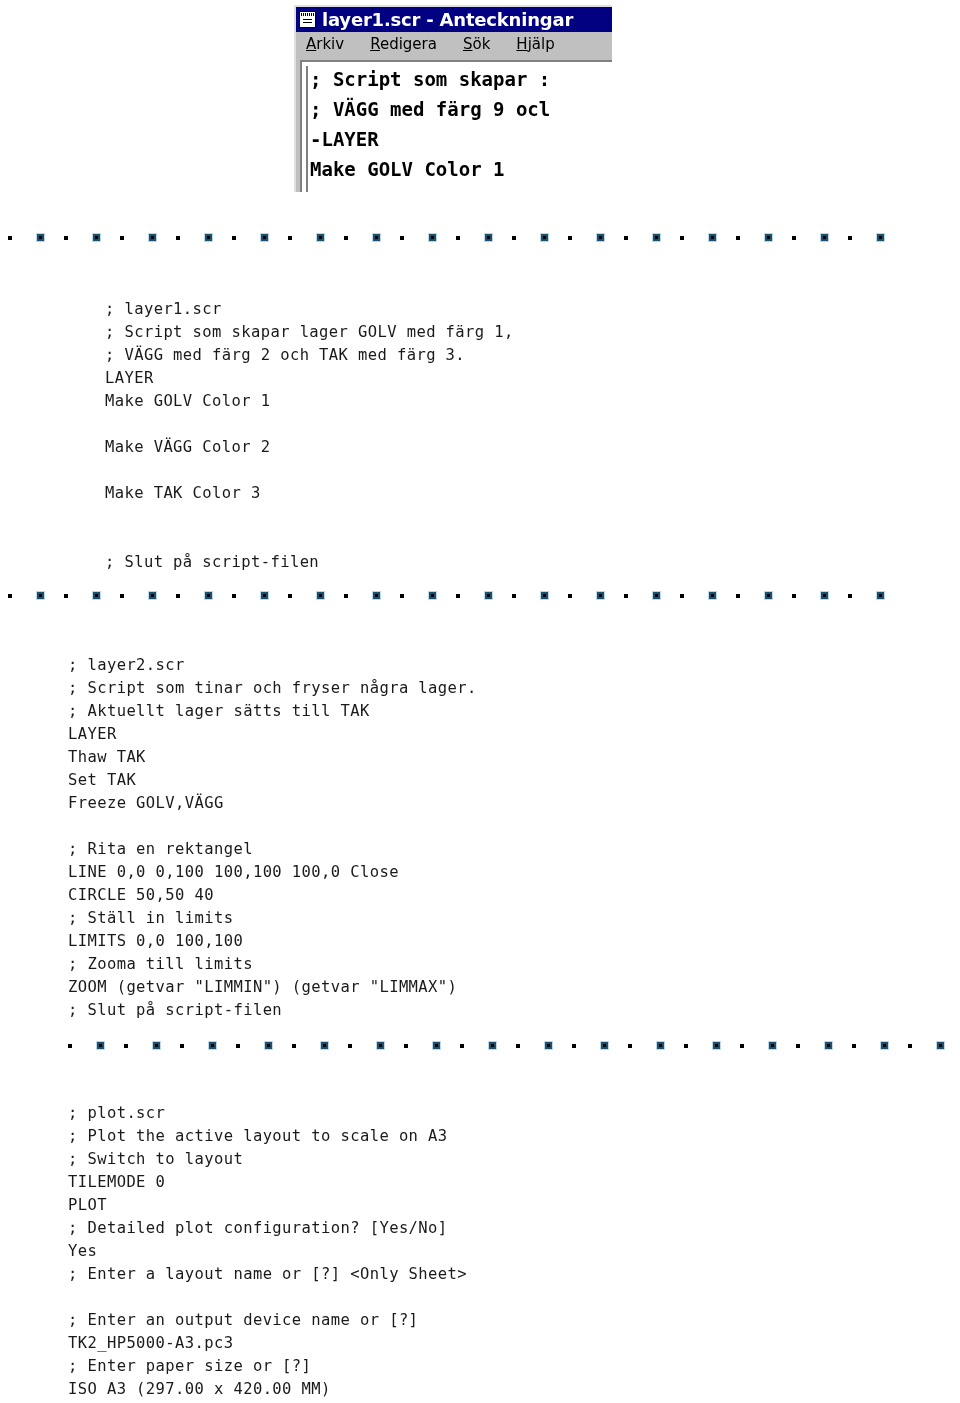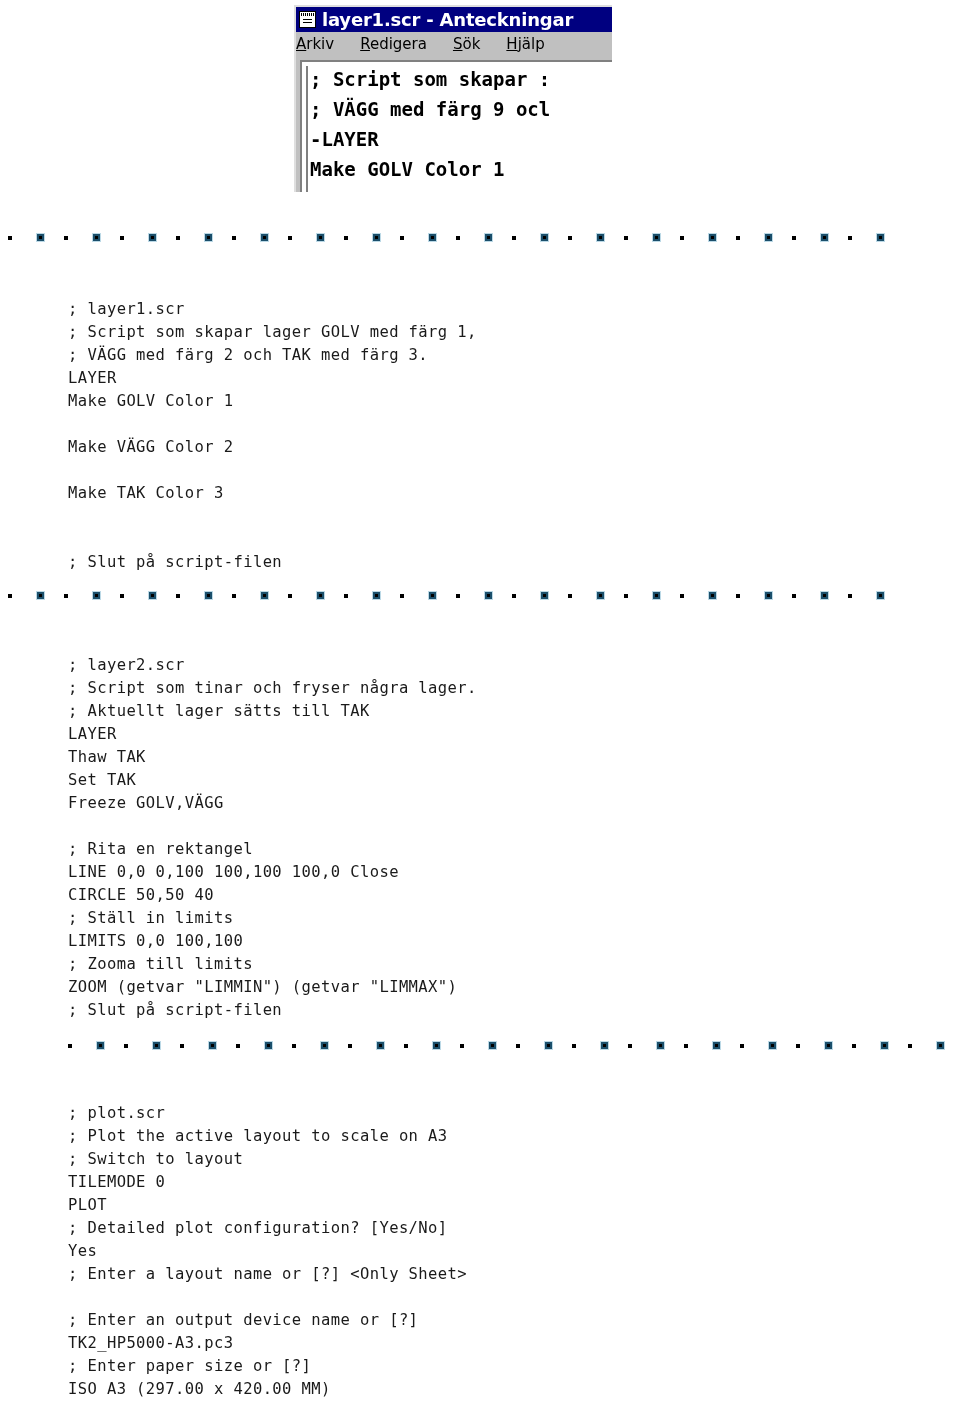--- a/index.html
+++ b/index.html
@@ -67,20 +67,21 @@
     font-size: 18px;
     font-weight: bold;
     white-space: nowrap;
     letter-spacing: -0.2px;
   }
   .np-menubar {
     height: 24px;
     background: #c0c0c0;
     display: flex;
     align-items: center;
+    padding-left: 10px;
     box-sizing: border-box;
   }
   .np-menu-item {
     color: #000000;
     font-size: 15px;
     margin-right: 26px;
     white-space: nowrap;
   }
   .np-menu-item u { text-decoration: underline; }
   .np-client {
@@ -149,21 +150,21 @@
   .doc {
     position: absolute;
     left: 68px;
     font-family: "DejaVu Sans Mono", "Liberation Mono", monospace;
     font-size: 15.5px;
     line-height: 23px;
     color: #1a1a1a;
     white-space: pre;
     letter-spacing: 0.4px;
   }
-  #block1 { top: 282px; }
+  #block1 { top: 282px; margin-left: 37px; }
   #block2 { top: 638px; }
   #block3 { top: 1086px; }
 </style>
 </head>
 <body>
 
 <div class="np-window">
   <div class="np-titlebar">
     <span class="np-icon"></span>
     <span class="np-title-text">layer1.scr - Anteckningar</span>

